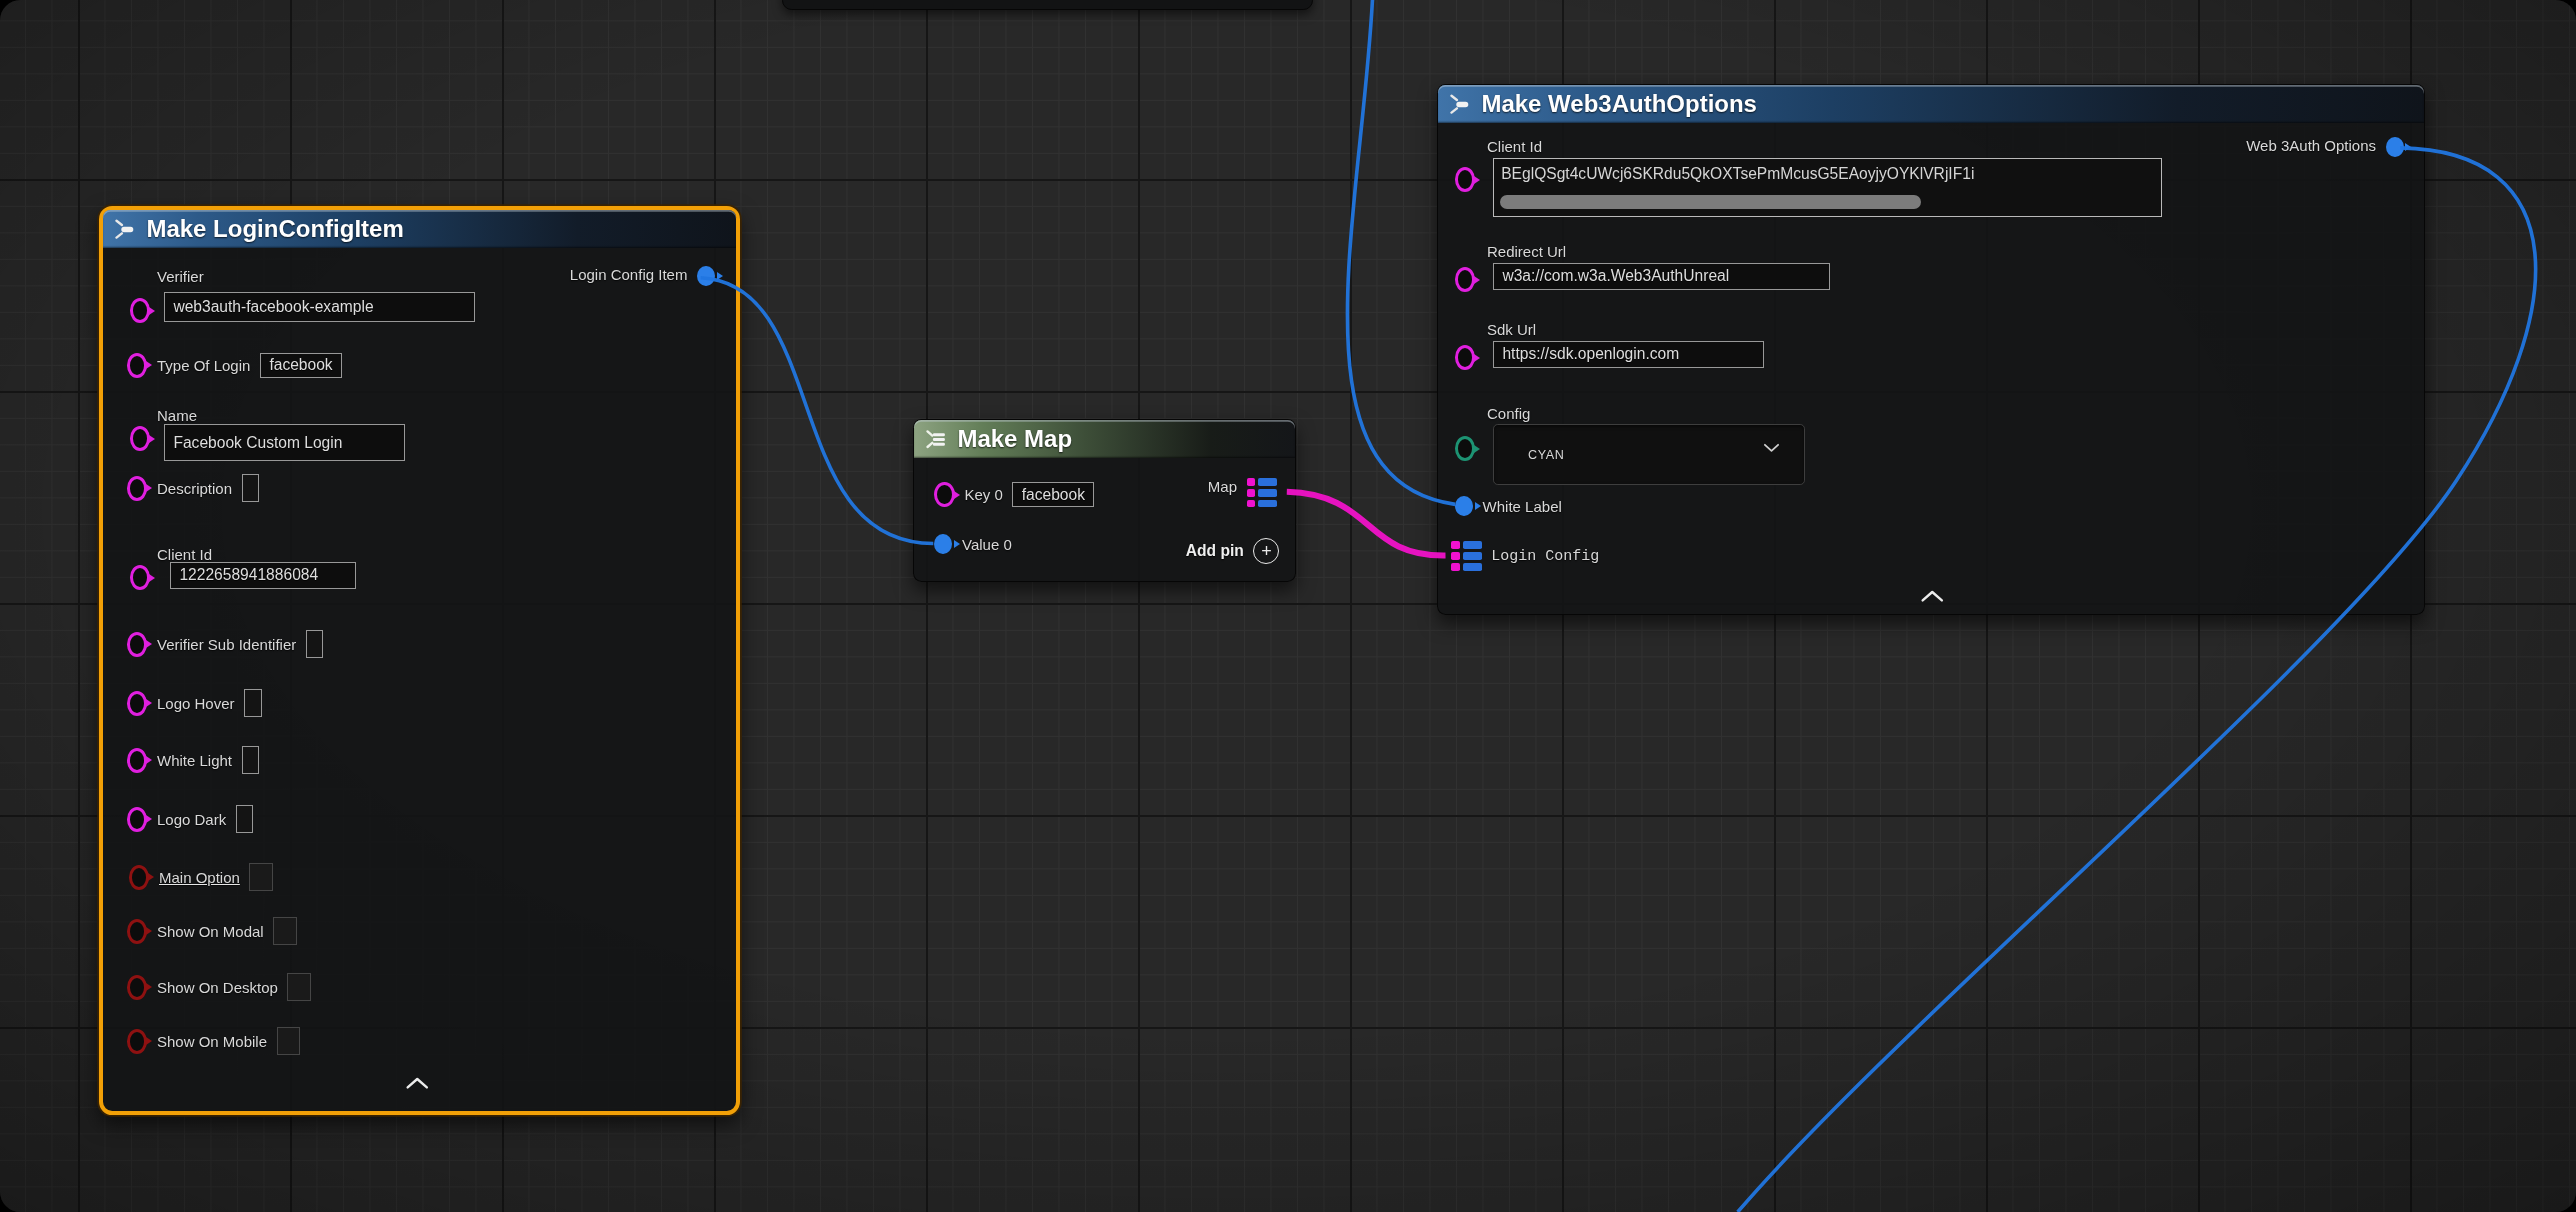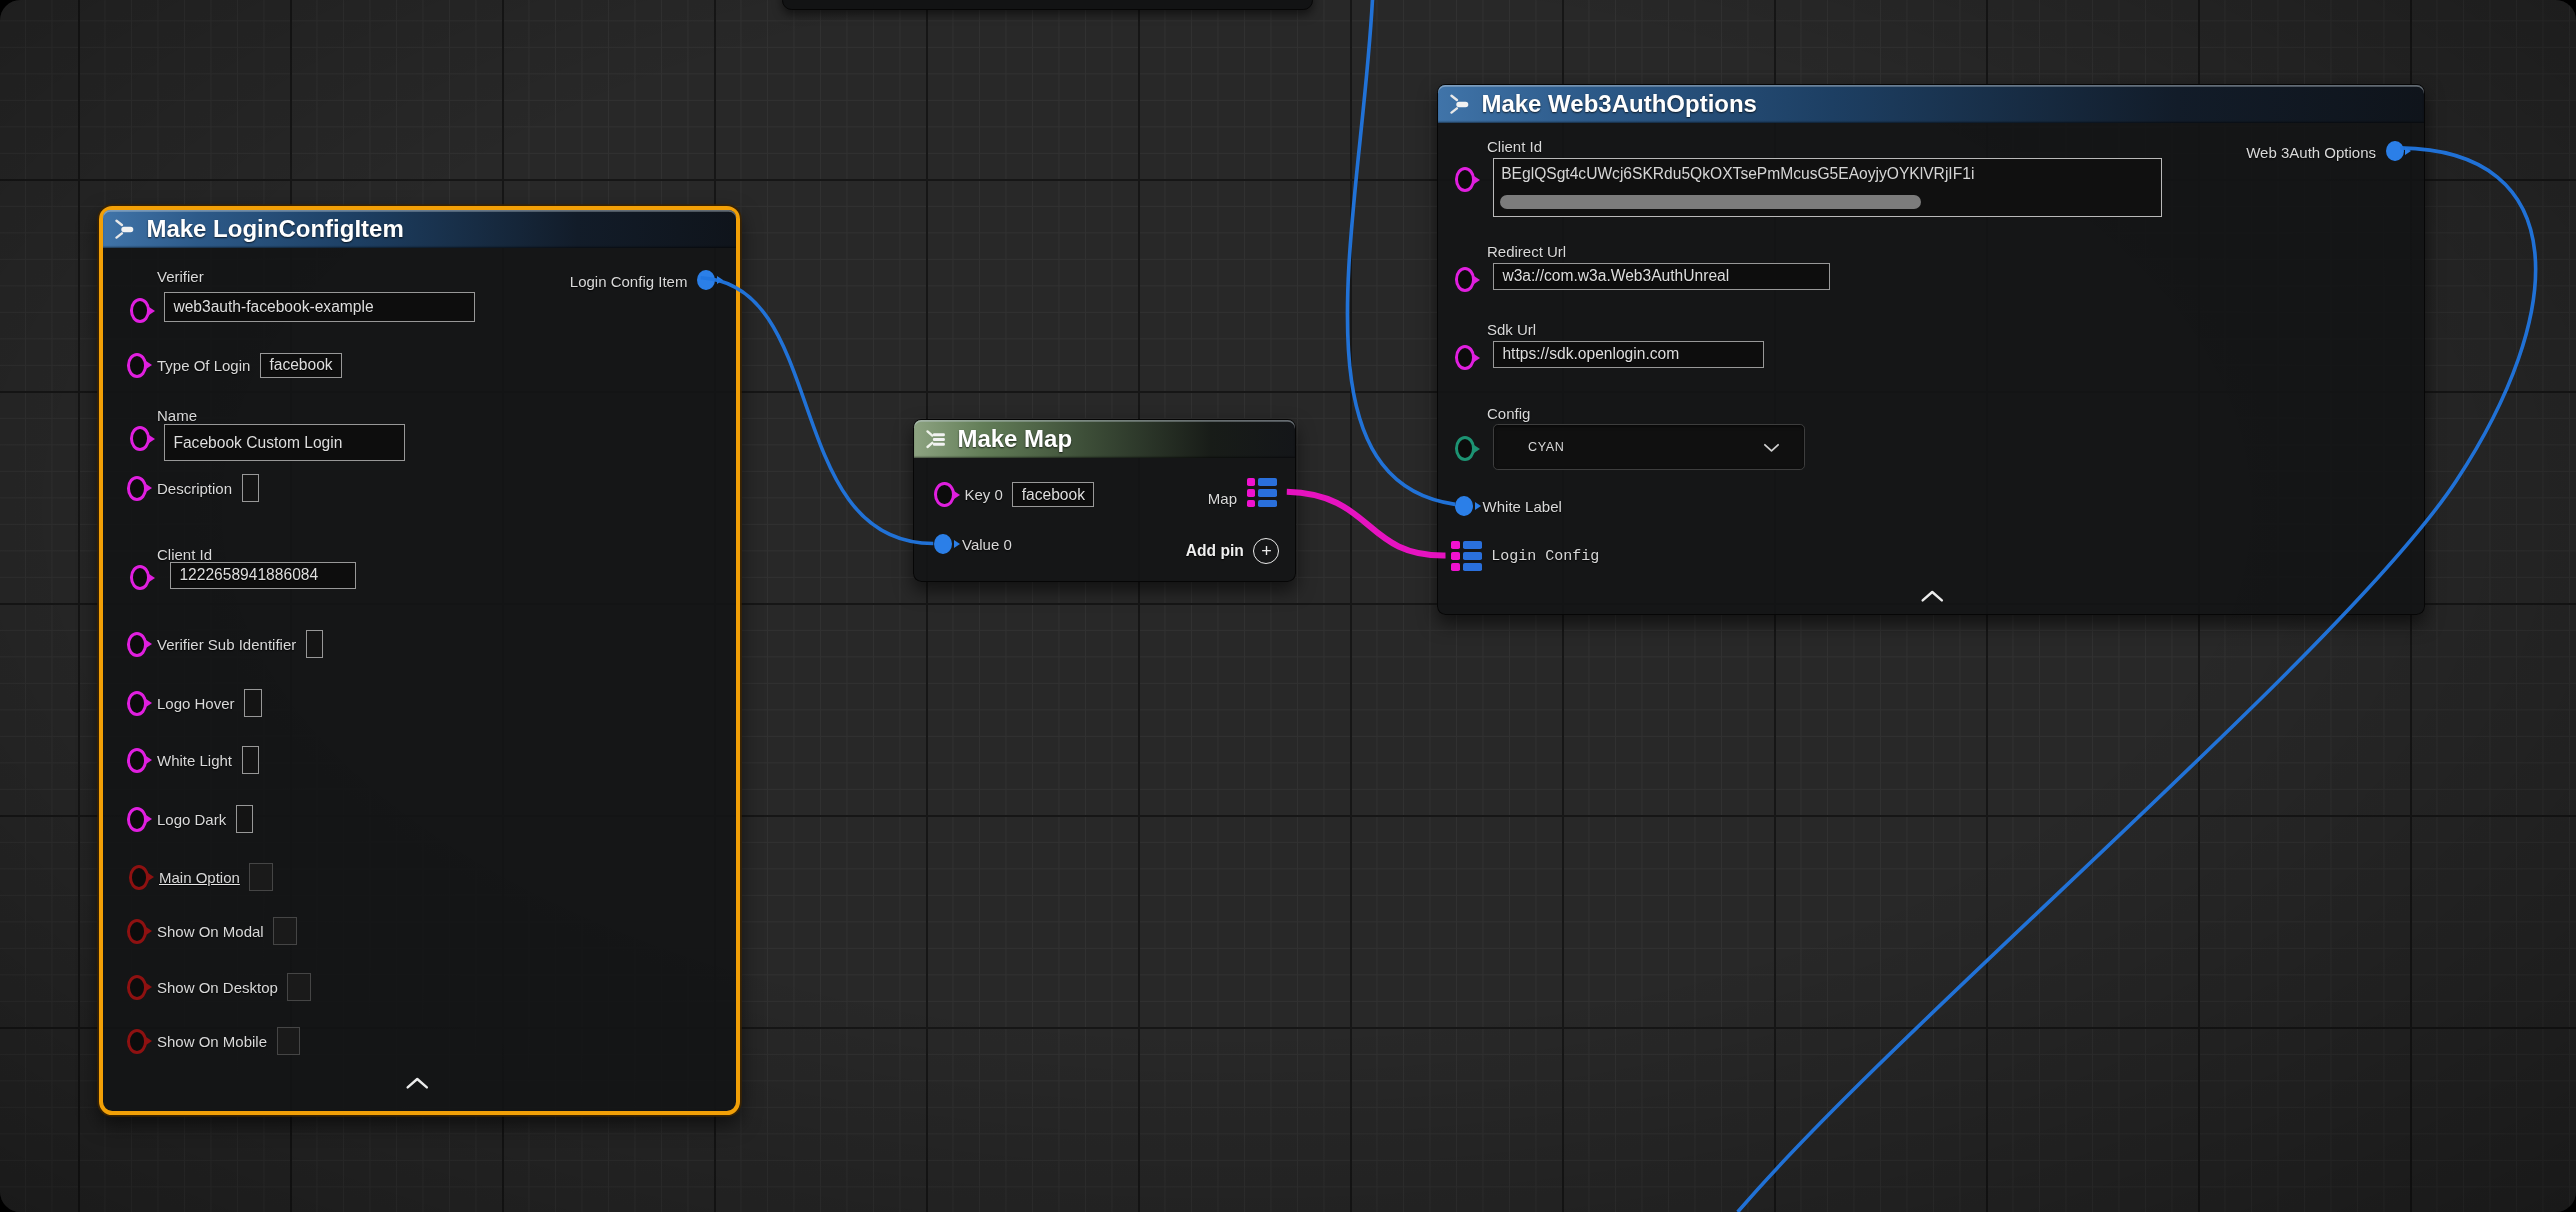--- a/index.html
+++ b/index.html
@@ -28,21 +28,21 @@
   .hdr{position:absolute;left:0;top:0;right:0;height:38px;display:flex;align-items:center;
     gap:9.6px;padding-left:10.8px;border-radius:7.2px 7.2px 0 0;
     box-shadow:inset 0 1.8px 0 rgba(200,210,220,0.45), inset 0 -1.2px 1.2px rgba(0,0,0,0.45);}
   .hdr.blue{background:linear-gradient(90deg,#4074a9 0%,#2d5a89 15%,#1d3f63 40%,#121c29 75%,#0f141b 100%);}
   .hdr.green{background:linear-gradient(90deg,#8da381 0%,#637e58 18%,#3d4e38 45%,#181c18 78%,#141619 100%);}
   .title{font-size:24px;font-weight:bold;color:#fff;text-shadow:0 1.2px 1.8px rgba(0,0,0,0.7);white-space:nowrap;}
   .hicon{display:flex;align-items:center;}
   .plabel{font-size:15px;color:#d9d9d9;white-space:nowrap;text-shadow:0 0.6px 1.2px rgba(0,0,0,.8);}
   .slabel{position:absolute;font-size:15px;color:#d9d9d9;white-space:nowrap;text-shadow:0 0.6px 1.2px rgba(0,0,0,.8);}
   .prow{position:absolute;display:flex;align-items:center;gap:9.6px;}
-  .orow{position:absolute;display:flex;align-items:flex-end;gap:9.6px;}
+  .orow{position:absolute;display:flex;align-items:flex-start;gap:9.6px;}
   .pin{position:relative;width:14.4px;height:19px;border-radius:50%;flex:0 0 auto;}
   .pin.hollow{background:#0c0c0c;}
   .pin::after{content:"";position:absolute;right:-7.8px;top:50%;transform:translateY(-50%);
     width:0;height:0;border-top:4.8px solid transparent;border-bottom:4.8px solid transparent;border-left:6px solid;}
   .pin.abs{position:absolute;}
   .pin-str{border:3.6px solid #e01fdf;} .pin-str::after{border-left-color:#e01fdf;}
   .pin-bool{border:3.6px solid #8e1111;} .pin-bool::after{border-left-color:#8e1111;}
   .pin-enum{border:3.6px solid #1d9373;} .pin-enum::after{border-left-color:#1d9373;}
   .pin-obj{background:#2b7fe8;width:18px;height:20.4px;} .pin-obj::after{border-left-color:#2b7fe8;}
   .field{background:#0d0d0d;border:1.2px solid #989898;color:#dedede;font-size:15.6px;
@@ -236,21 +236,21 @@
     <span class="slabel" style="left:49px;top:158px;">Redirect Url</span>
     <span class="pin hollow abs pin-str" style="left:17px;top:182px;"></span>
     <div class="field abs" style="left:55px;top:178px;width:337px;height:26.5px;">w3a://com.w3a.Web3AuthUnreal</div>
 
     <span class="slabel" style="left:49px;top:236px;">Sdk Url</span>
     <span class="pin hollow abs pin-str" style="left:17px;top:260px;"></span>
     <div class="field abs" style="left:55px;top:256px;width:271px;height:26.5px;">https://sdk.openlogin.com</div>
 
     <span class="slabel" style="left:49px;top:320px;">Config</span>
     <span class="pin hollow abs pin-enum" style="left:17px;top:351px;"></span>
-    <div class="dropdown" style="left:55px;top:339px;width:312px;height:46px;">
+    <div class="dropdown" style="left:55px;top:339px;width:312px;height:61px;">
       <span class="dval">CYAN</span>
       <span style="position:absolute;right:24px;top:18px;">
         <svg width="17" height="9.6" viewBox="0 0 28 16">
             <polyline points="3,3 14,13 25,3" stroke="#cfcfcf" stroke-width="3" fill="none" stroke-linecap="round" stroke-linejoin="round"></polyline>
           </svg>
       </span>
     </div>
 
     <div class="prow" style="left:17px;top:408px;height:26.5px;">
       <span class="pin pin-obj"></span>

